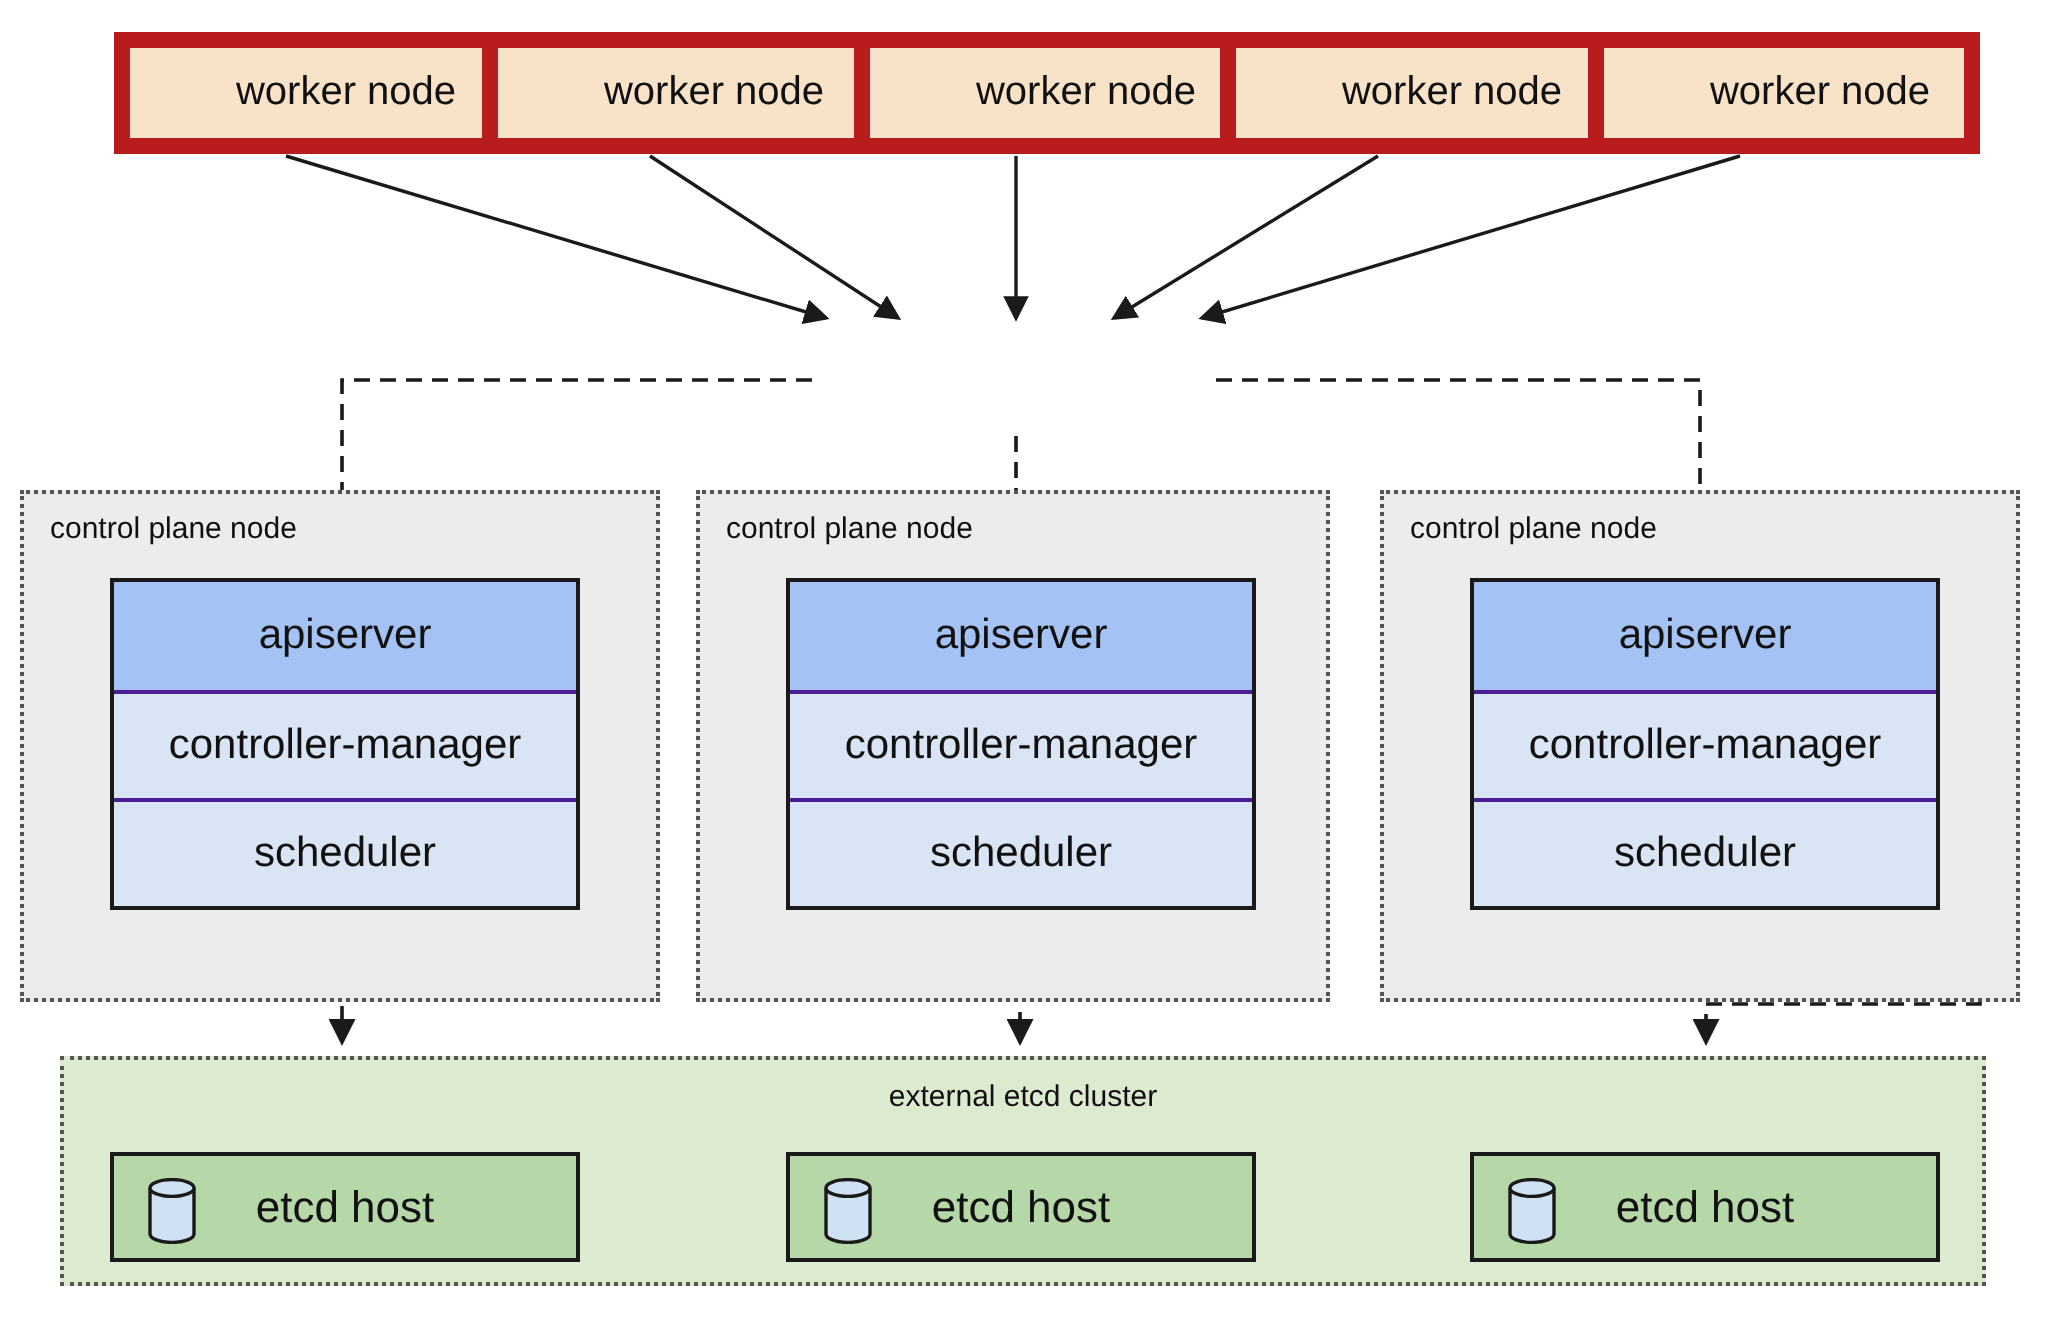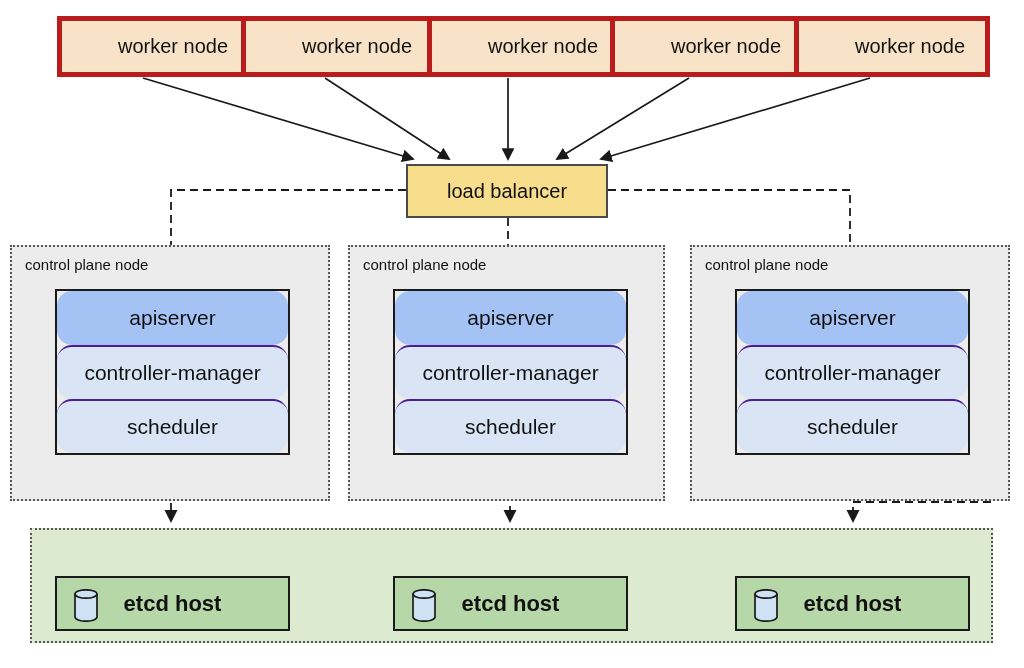--- a/index.html
+++ b/index.html
@@ -7,21 +7,21 @@
     position:relative;width:1024px;height:668px;background:#ffffff;overflow:hidden;
     font-family:"Liberation Sans", sans-serif;color:#111;
   }
   .connectors{position:absolute;left:0;top:0;width:1024px;height:668px;z-index:1;}
 
   .box{position:absolute;box-sizing:border-box;display:flex;align-items:center;justify-content:center;z-index:2;}
 
   .worker{
     width:196px;height:61px;top:16px;
     background:var(--worker-fill,#f8e3c8);
-    border:5px solid #b91c1c;
+    border:8px solid #b91c1c;
     font-size:20px;
     padding-left:36px;
   }
   .lb{
     left:406px;top:164px;width:202px;height:54px;
     background:var(--lb-fill,#f6de8d);
     border:2px solid #4a4a4a;
     font-size:20px;
   }
   .cpnode{
@@ -31,41 +31,41 @@
   }
   .cpnode .nodelabel{
     position:absolute;top:9px;left:13px;font-size:15px;color:#111;
   }
   .stack{
     position:absolute;left:43px;top:42px;width:235px;box-sizing:border-box;
     border:2px solid #1a1a1a;
   }
   .row{
     box-sizing:border-box;height:54px;display:flex;align-items:center;justify-content:center;
-    background:var(--component-fill,#d9e4f5);font-size:21px;border-radius:15px;
+    background:var(--component-fill,#d9e4f5);font-size:21px;
   }
   .row + .row{border-top:2px solid #4c1d95;}
   .row.apiserver{background:var(--apiserver-fill,#a4c2f4);}
 
   .etcd-cluster{
     position:absolute;left:30px;top:528px;width:963px;height:115px;box-sizing:border-box;z-index:2;
     background:var(--etcd-cluster-fill,#dcead0);
     border:2px dotted #555;
   }
   .etcd-cluster .clusterlabel{
     position:absolute;top:10px;left:0;width:100%;text-align:center;font-size:15px;color:#111;
   }
   .etcd-host{
     position:absolute;top:46px;width:235px;height:55px;box-sizing:border-box;
     background:var(--etcd-host-fill,#b6d7a8);
     border:2px solid #1a1a1a;
   }
   .etcd-host .hostlabel{
     position:absolute;left:0;top:0;width:100%;height:100%;
-    display:flex;align-items:center;justify-content:center;font-size:22px;font-weight:bold;
+    display:flex;align-items:center;justify-content:center;font-size:22px;
   }
   .etcd-host .cyl{
     position:absolute;left:16px;top:11px;width:26px;height:33px;
   }
 </style>
 </head>
 <body>
 
 <div class="stage" style="--worker-fill: #f8e3c8; --lb-fill: #f6de8d; --node-fill: #ececec; --apiserver-fill: #a4c2f4; --component-fill: #d9e4f5; --etcd-cluster-fill: #dcead0; --etcd-host-fill: #b6d7a8; --cylinder-fill: #cfe2f3; --line-color: #1a1a1a;">
 
@@ -106,23 +106,20 @@
   <div class="box worker" style="left:427px">
       <span>worker node</span>
     </div>
   <div class="box worker" style="left:610px">
       <span>worker node</span>
     </div>
   <div class="box worker" style="left:794px">
       <span>worker node</span>
     </div>
 
-  <div class="box lb">
-    <span>load balancer</span>
-  </div>
 
   <div class="cpnode" style="left:10px;width:320px">
     <span class="nodelabel">control plane node</span>
     <div class="stack">
       <div class="row apiserver">
           <span>apiserver</span>
         </div>
       <div class="row">
           <span>controller-manager</span>
         </div>
@@ -156,20 +153,21 @@
       <div class="row">
           <span>controller-manager</span>
         </div>
       <div class="row">
           <span>scheduler</span>
         </div>
     </div>
   </div>
 
   <div class="etcd-cluster">
+    <span class="clusterlabel">external etcd cluster</span>
 
     <div class="etcd-host" style="left:23px">
       <svg class="cyl" viewBox="0 0 26 33">
         <path d="M2,5 L2,28 A11,4.2 0 0 0 24,28 L24,5" fill="#cfe2f3" stroke="#1a1a1a" stroke-width="1.7"></path>
         <ellipse cx="13" cy="5" rx="11" ry="4.2" fill="#cfe2f3" stroke="#1a1a1a" stroke-width="1.7"></ellipse>
       </svg>
       <span class="hostlabel">etcd host</span>
     </div>
 
     <div class="etcd-host" style="left:361px">

